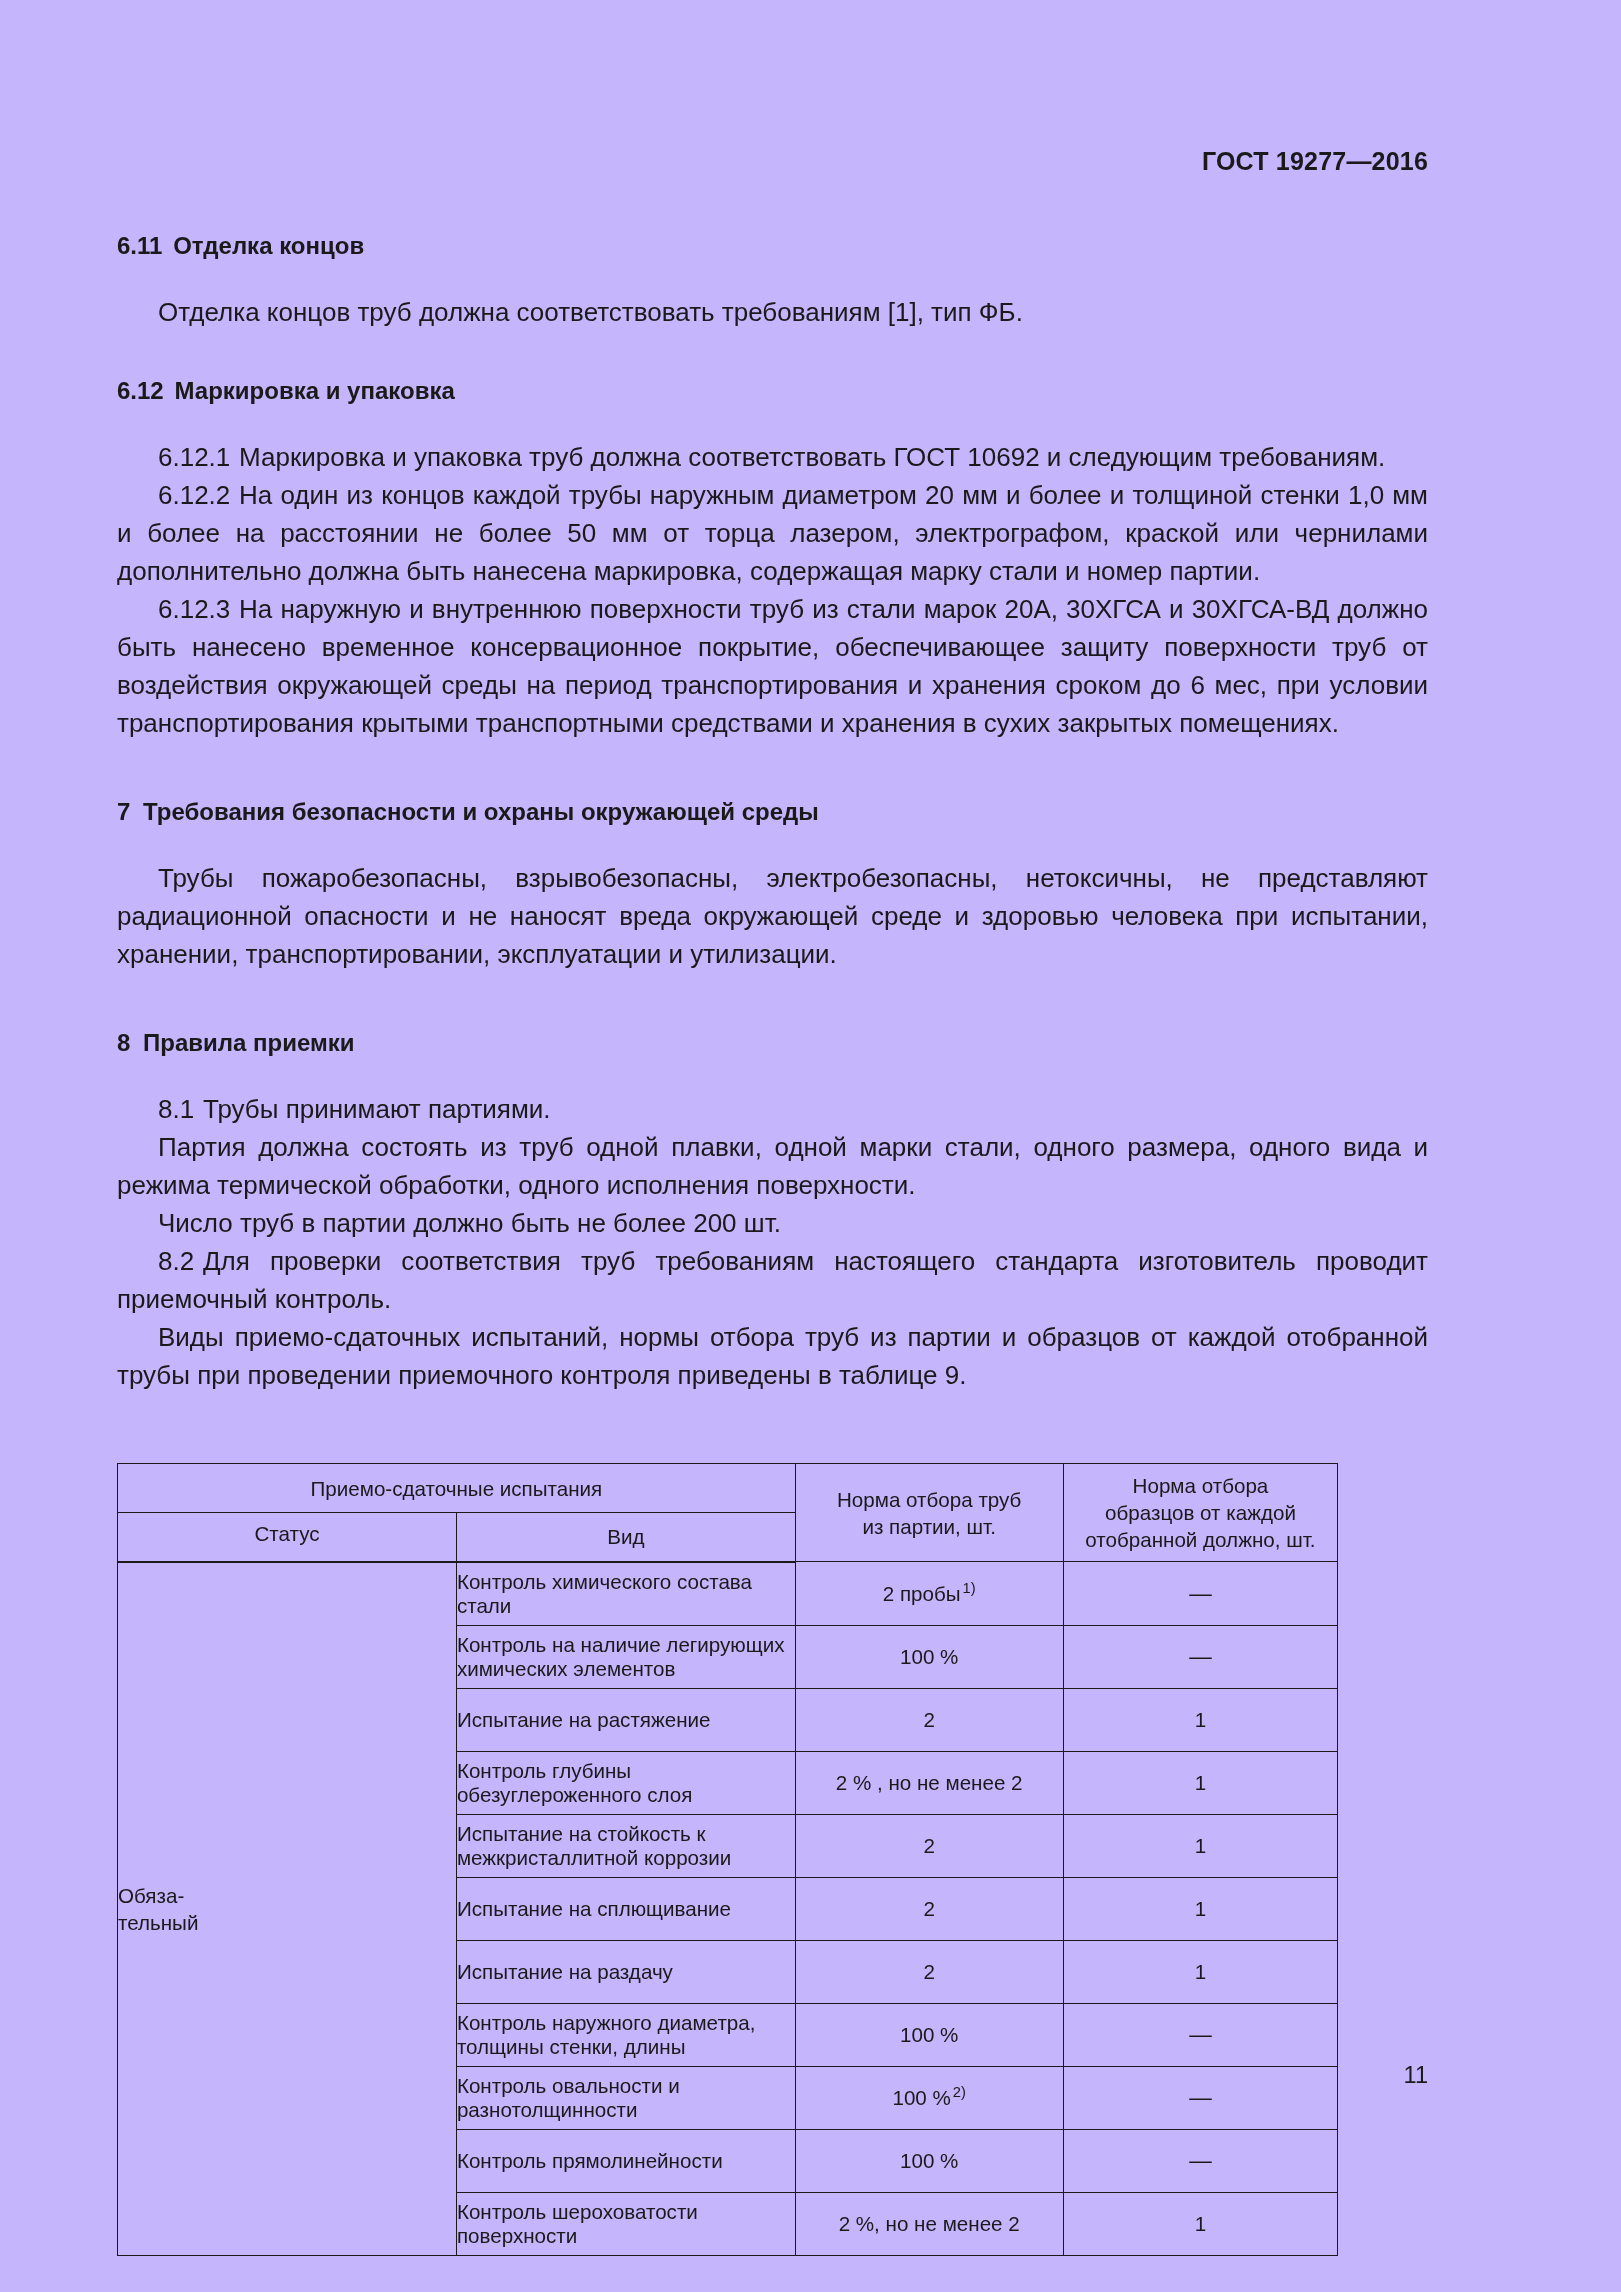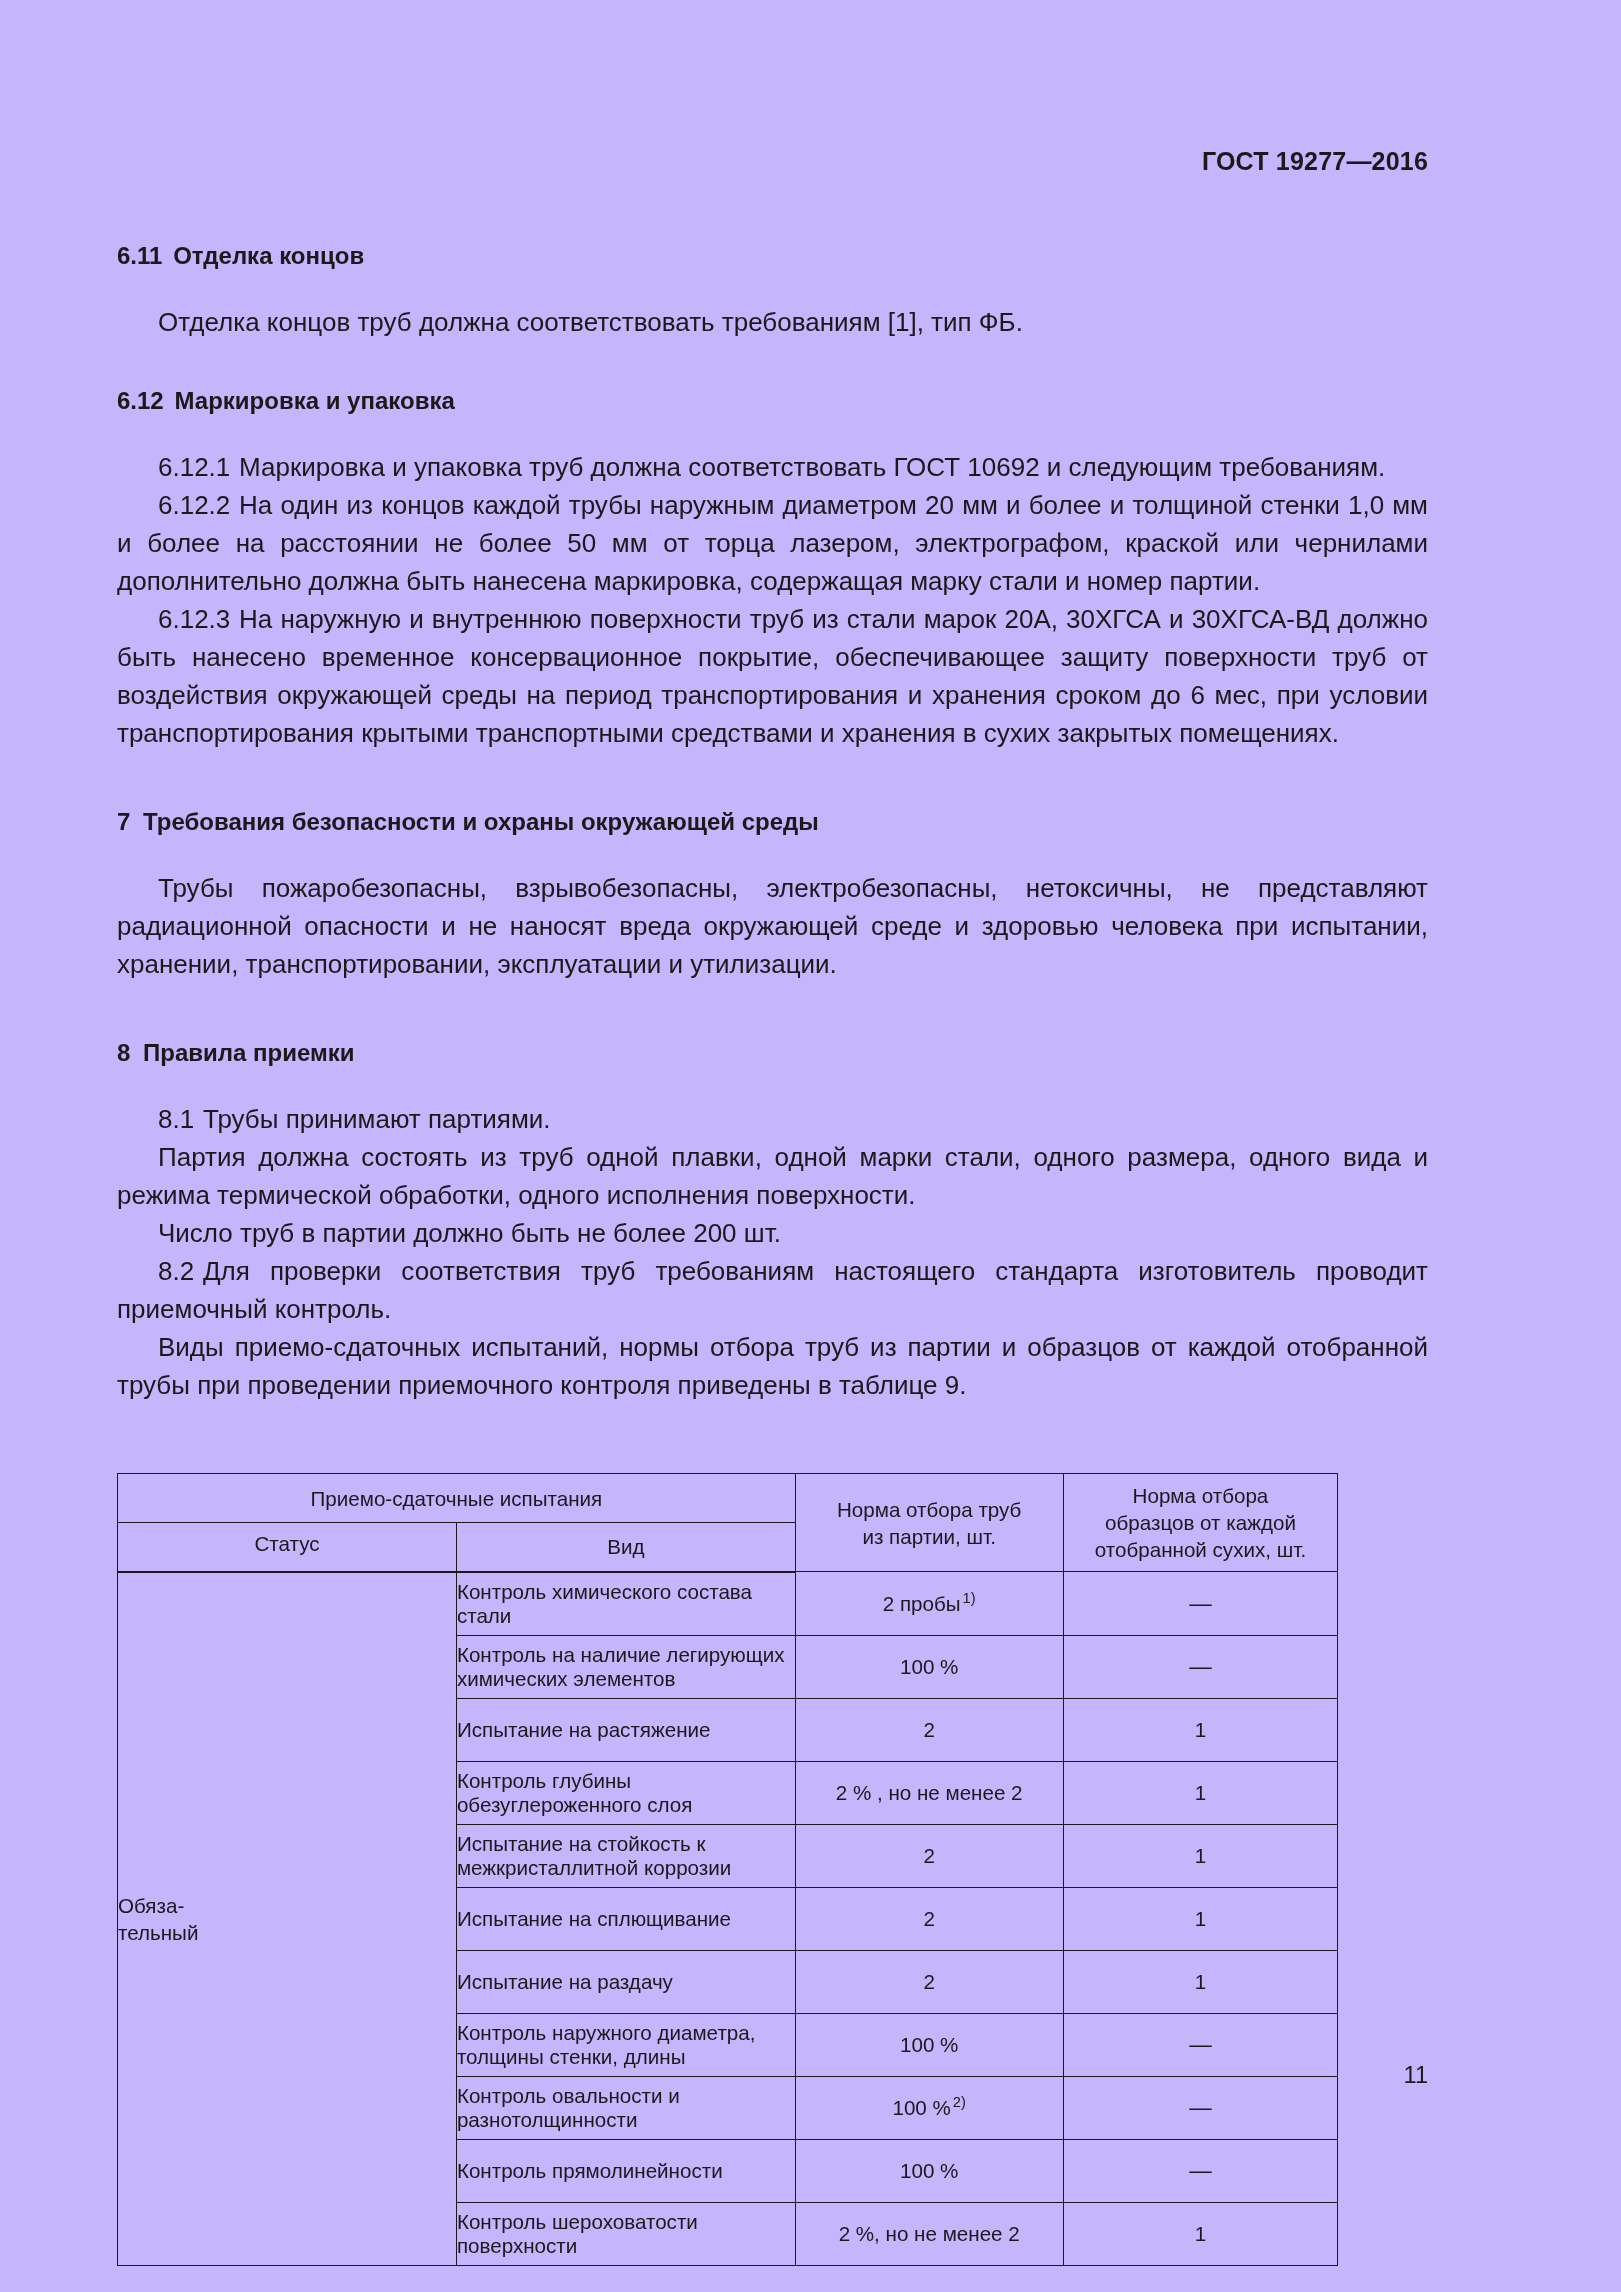--- a/index.html
+++ b/index.html
@@ -30,21 +30,21 @@
     font-size: 25px;
     font-weight: bold;
     letter-spacing: 0.2px;
     white-space: nowrap;
   }
 
   
   .column {
     position: absolute;
     left: 117px;
-    top: 240px;
+    top: 230px;
     width: 1311px;
   }
 
   h3.clause {
     font-size: 24px;
     font-weight: bold;
     margin: 0;
     padding: 0;
     line-height: 1.3;
   }
@@ -228,21 +228,21 @@
       <thead>
         <tr>
           <td class="c-kind head" colspan="2">Приемо-сдаточные испытания</td>
           <td class="c-norm1" rowspan="2">
             <span>Норма отбора труб</span><br>
             <span>из партии, шт.</span>
           </td>
           <td class="c-norm2" rowspan="2">
             <span>Норма отбора</span><br>
             <span>образцов от каждой</span><br>
-            <span>отобранной сухих, шт.</span>
+            <span>отобранной должно, шт.</span>
           </td>
         </tr>
         <tr>
           <td class="c-status head th-thick">Статус</td>
           <td class="c-kind head th-thick">Вид</td>
         </tr>
       </thead>
       <tbody>
         <tr>
           <td class="c-status" rowspan="11">

